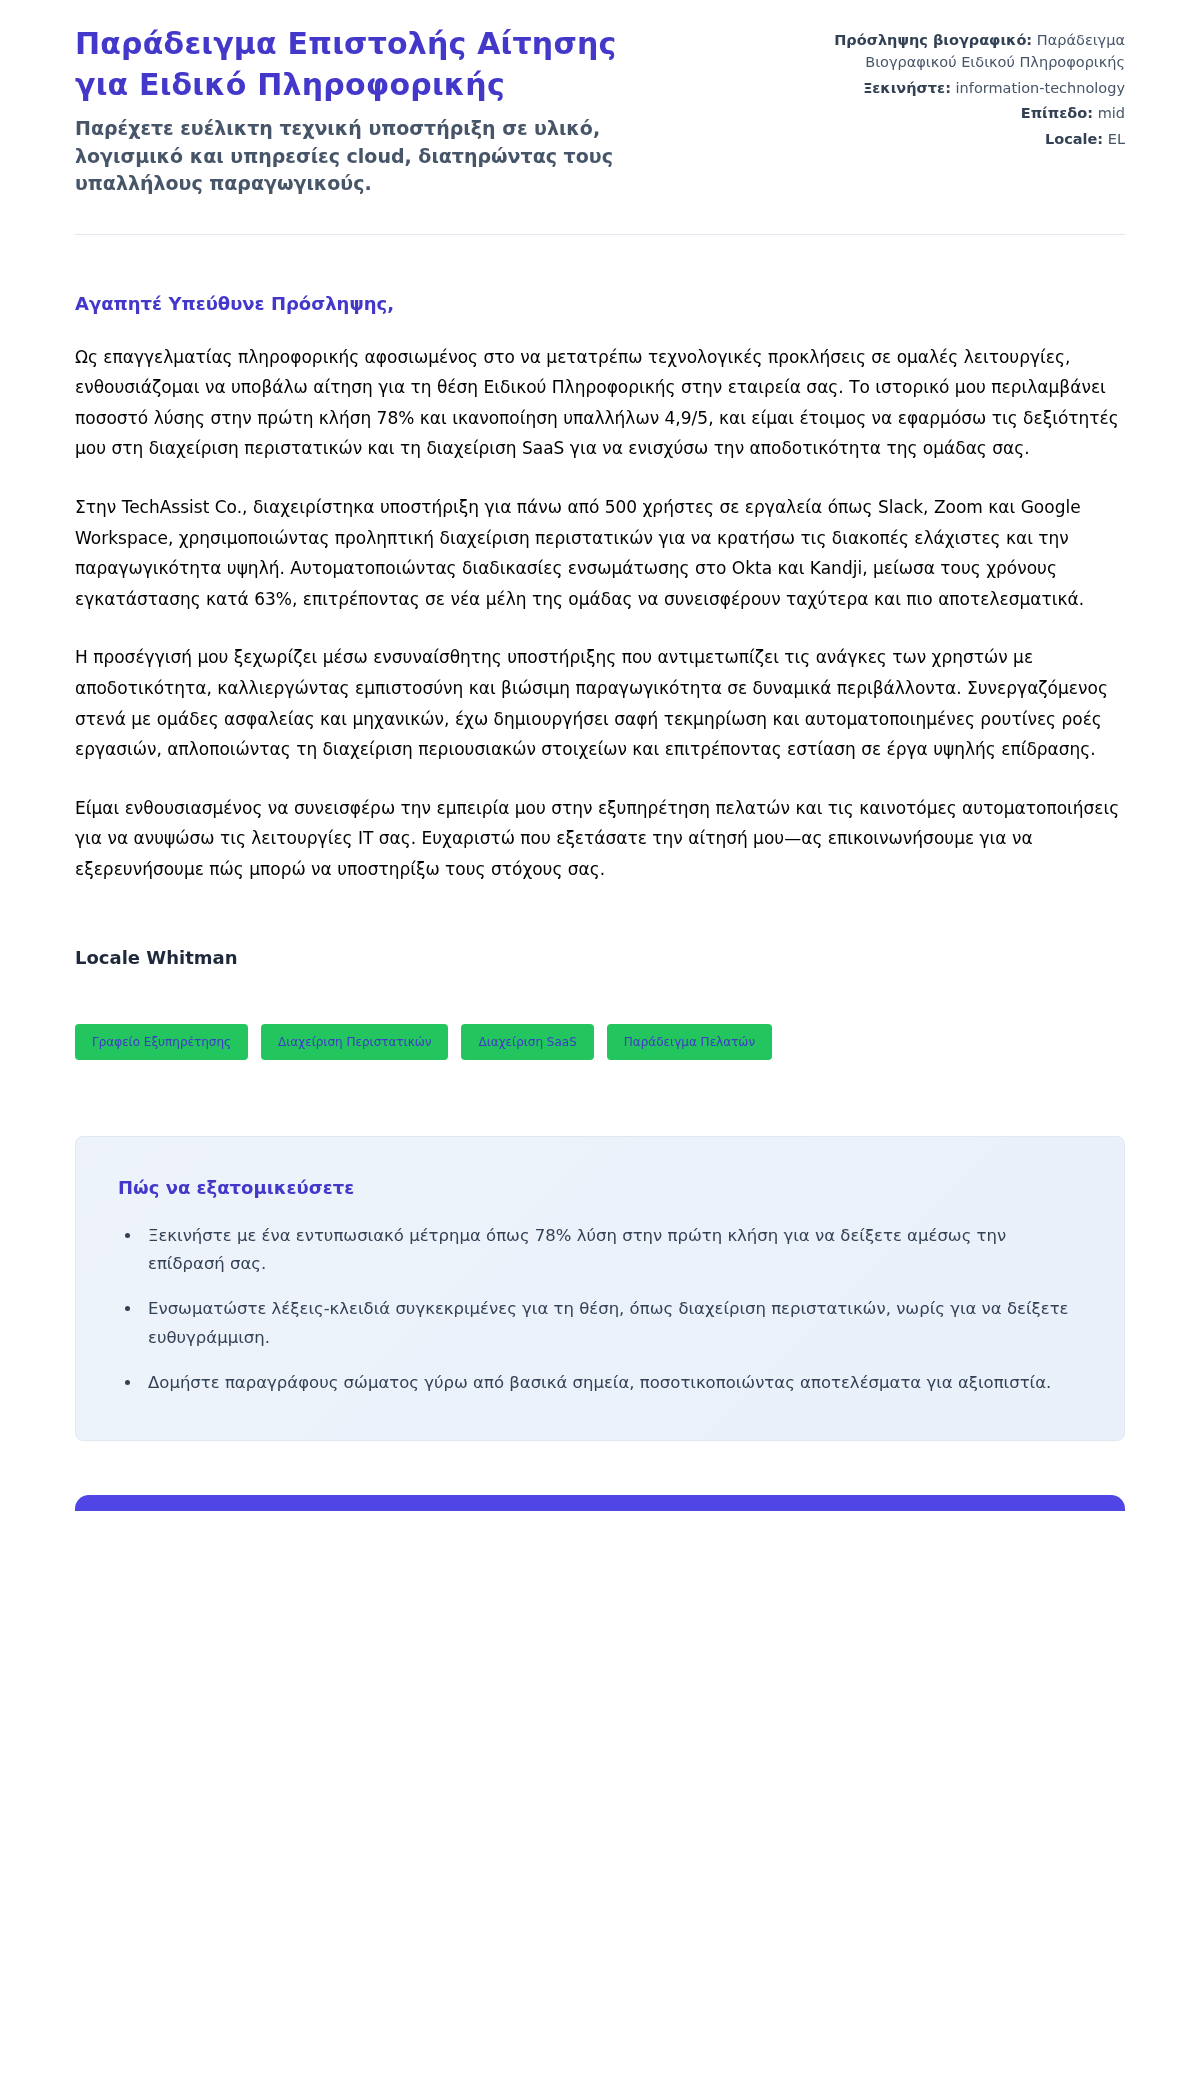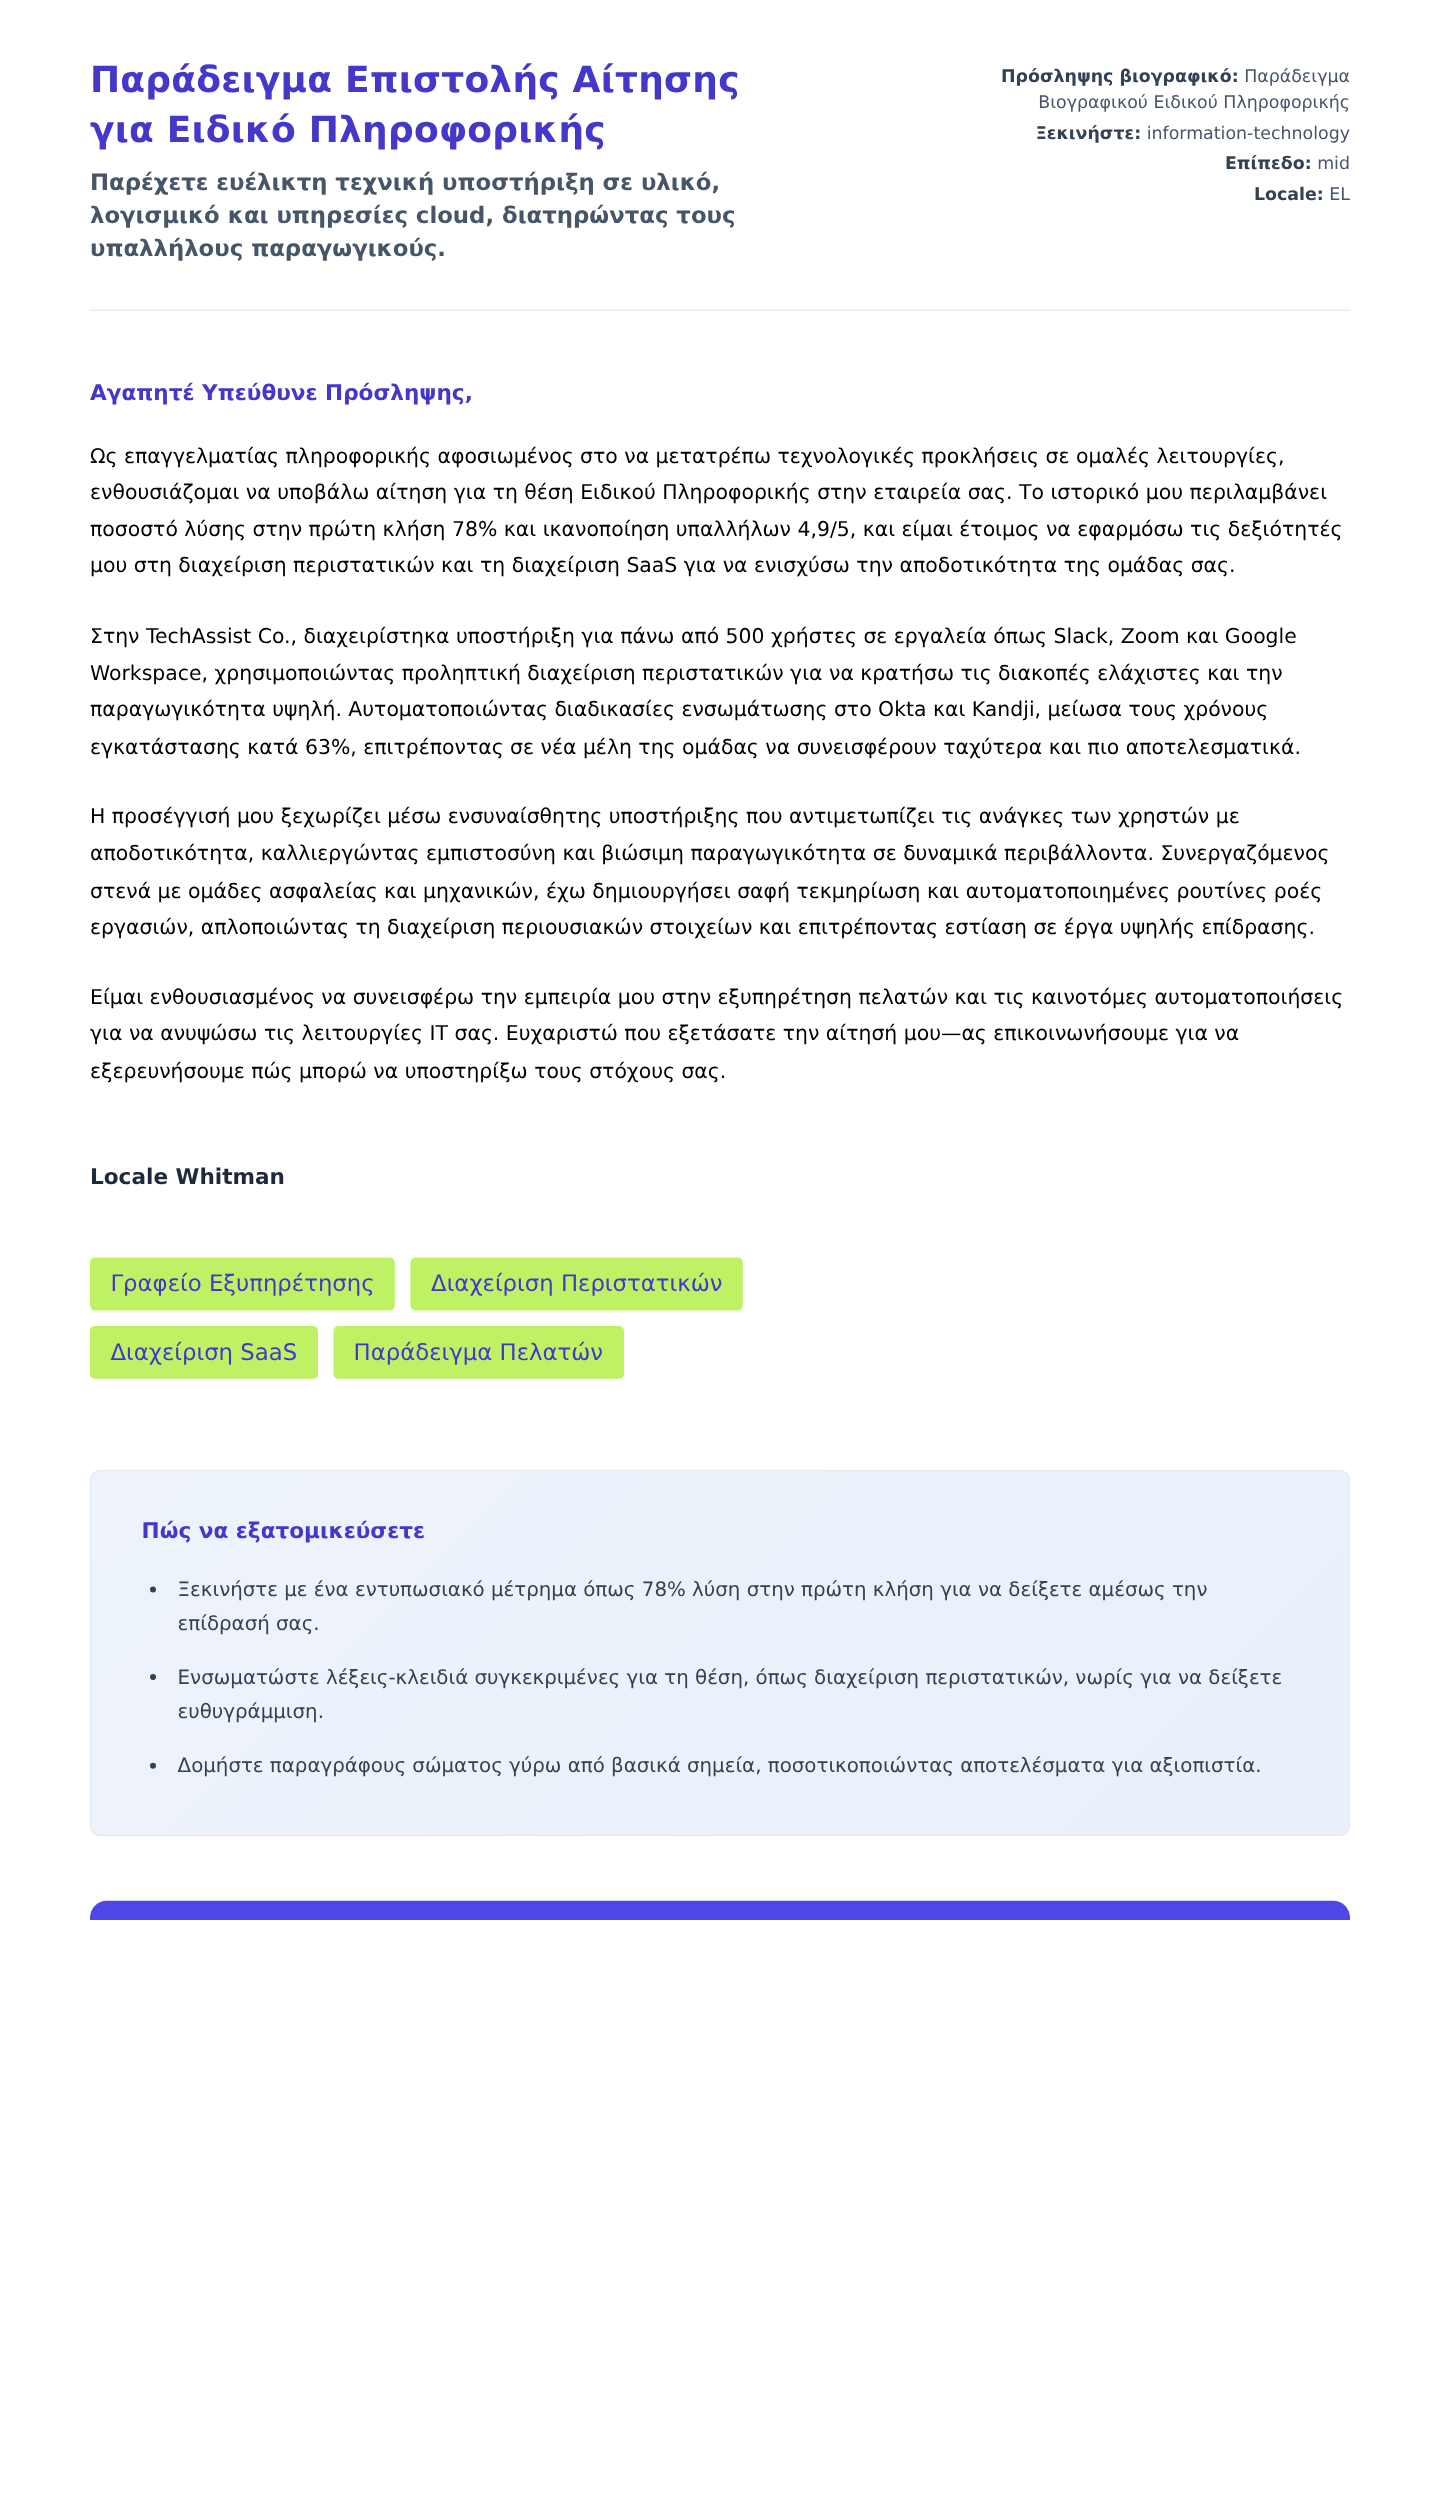--- a/index.html
+++ b/index.html
@@ -8,21 +8,21 @@
     font-family: "DejaVu Sans", "Liberation Sans", sans-serif;
     color: #334155;
     width: 1200px;
     min-height: 2098px;
     overflow: hidden;
     position: relative;
   }
   .page {
     width: 1050px;
     margin: 0 auto;
-    padding-top: 48px;
+    padding-top: 24px;
   }
 
   
   .header { display: flex; justify-content: space-between; align-items: flex-start; gap: 40px; }
   .header-left { width: 560px; }
   .page-title {
     color: #4338ca;
     font-size: 30px;
     line-height: 1.35;
     font-weight: bold;
@@ -83,23 +83,23 @@
   
   .tags {
     margin-top: 56px;
     display: flex;
     flex-wrap: wrap;
     gap: 13px;
     max-width: 700px;
   }
   .chip {
     display: inline-block;
-    background: #bef264;
-    color: #4338ca;
-    font-size: 19px;
+    background: #22c55e;
+    color: #4338ca;
+    font-size: 12px;
     padding: 11px 17px;
     border-radius: 4px;
     white-space: nowrap;
     cursor: default;
   }
 
   
   .callout {
     margin-top: 76px;
     background: linear-gradient(135deg, #eef3fb 0%, #e9f0fa 100%);

